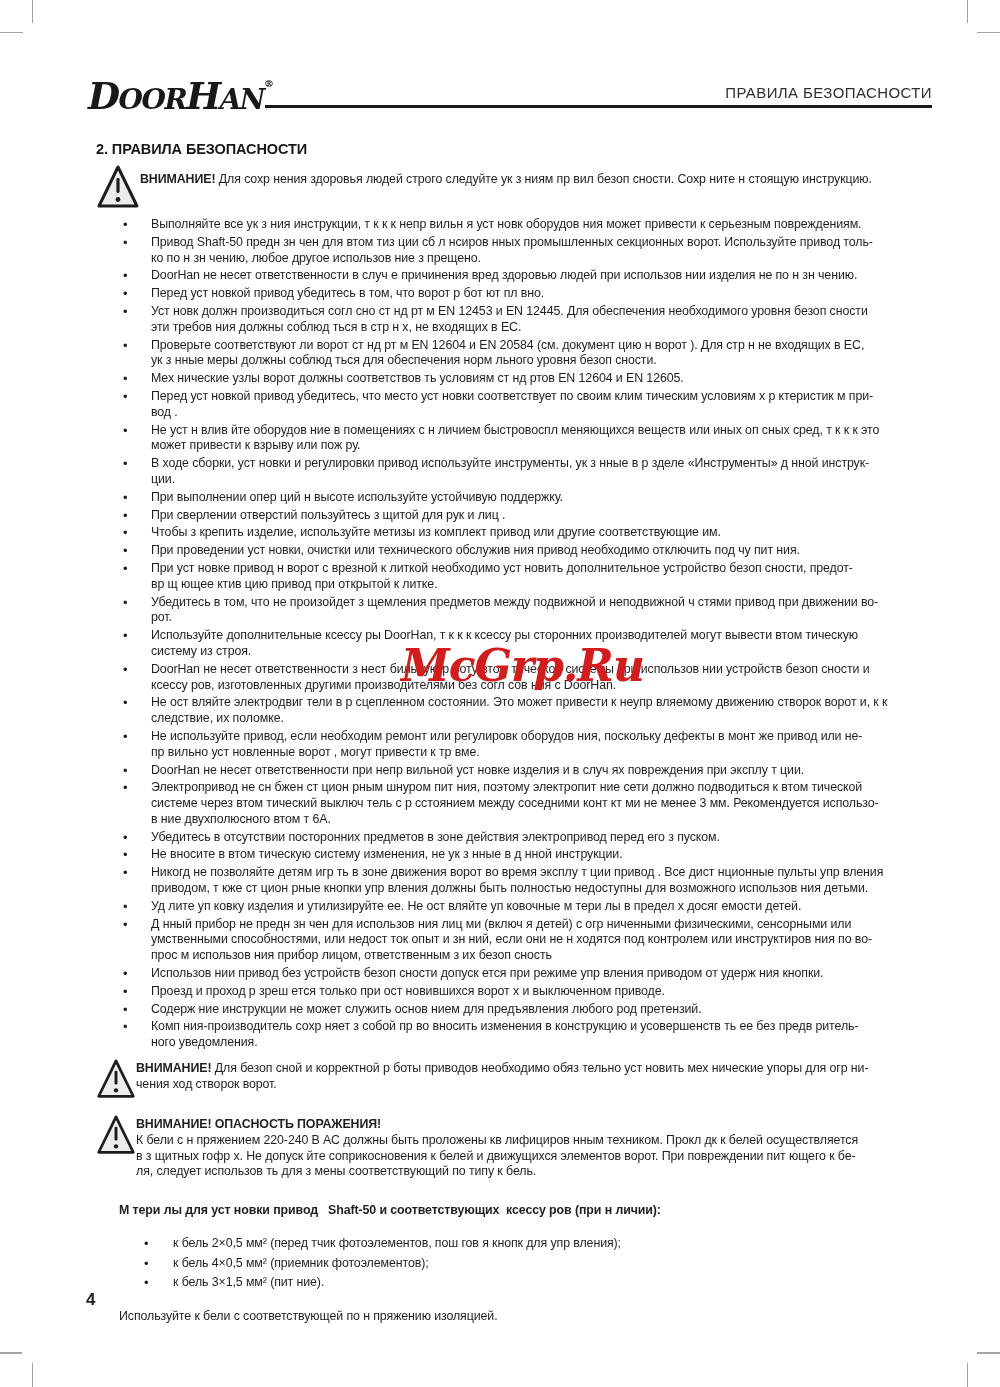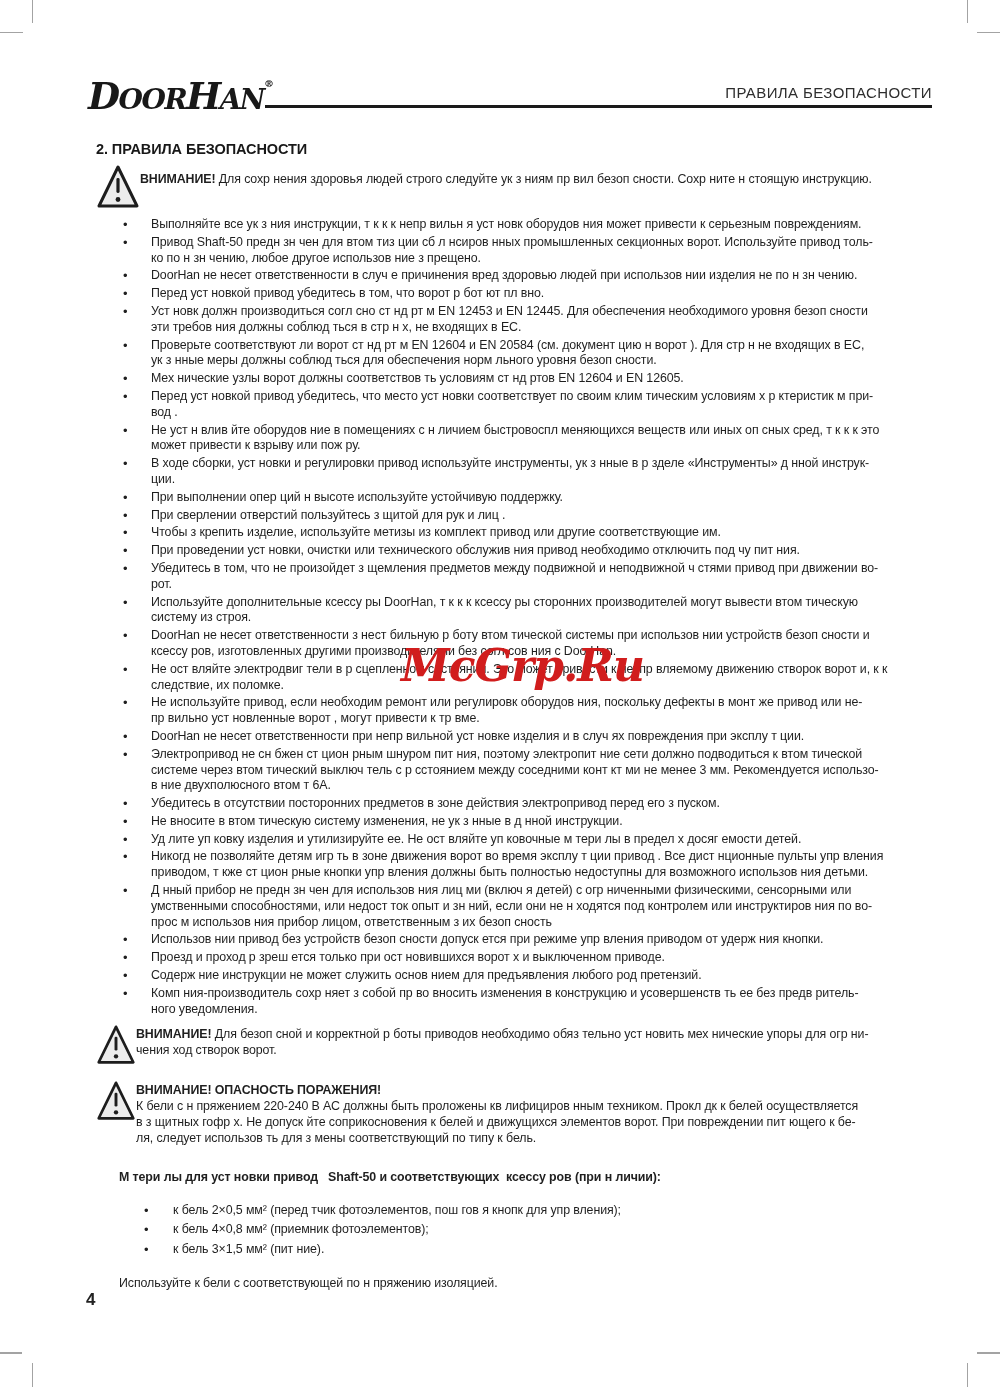--- a/index.html
+++ b/index.html
@@ -88,39 +88,41 @@
         <li>Перед уст новкой привод  убедитесь, что место уст новки соответствует по своим клим тическим условиям х р ктеристик м при-
 вод .</li>
         <li>Не уст н влив йте оборудов ние в помещениях с н личием быстровоспл меняющихся веществ или иных оп сных сред, т к к к это
 может привести к взрыву или пож ру.</li>
         <li>В ходе сборки, уст новки и регулировки привод  используйте инструменты, ук з нные в р зделе «Инструменты» д нной инструк-
 ции.</li>
         <li>При выполнении опер ций н  высоте используйте устойчивую поддержку.</li>
         <li>При сверлении отверстий пользуйтесь з щитой для рук и лиц .</li>
         <li>Чтобы з крепить изделие, используйте метизы из комплект  привод  или другие соответствующие им.</li>
         <li>При проведении уст новки, очистки или технического обслужив ния привод  необходимо отключить под чу пит ния.</li>
+        <li>При уст новке привод  н  ворот  с врезной к литкой необходимо уст новить дополнительное устройство безоп сности, предот-
+вр щ ющее  ктив цию привод  при открытой к литке.</li>
         <li>Убедитесь в том, что не произойдет з щемления предметов между подвижной и неподвижной ч стями привод  при движении во-
 рот.</li>
         <li>Используйте дополнительные  ксессу ры DoorHan, т к к к  ксессу ры сторонних производителей могут вывести  втом тическую
 систему из строя.</li>
         <li>DoorHan не несет ответственности з  нест бильную р боту  втом тической системы при использов нии устройств безоп сности и
  ксессу ров, изготовленных другими производителями без согл сов ния с DoorHan.</li>
         <li>Не ост вляйте электродвиг тели в р сцепленном состоянии. Это может привести к неупр вляемому движению створок ворот и, к к
 следствие, их поломке.</li>
         <li>Не используйте привод, если необходим ремонт или регулировк  оборудов ния, поскольку дефекты в монт же привод  или не-
 пр вильно уст новленные ворот , могут привести к тр вме.</li>
         <li>DoorHan не несет ответственности при непр вильной уст новке изделия и в случ ях повреждения при эксплу т ции.</li>
         <li>Электропривод не сн бжен ст цион рным шнуром пит ния, поэтому электропит ние сети должно подводиться к  втом тической
 системе через  втом тический выключ тель с р сстоянием между соседними конт кт ми не менее 3 мм. Рекомендуется использо-
 в ние двухполюсного  втом т  6А.</li>
         <li>Убедитесь в отсутствии посторонних предметов в зоне действия электропривод  перед его з пуском.</li>
         <li>Не вносите в  втом тическую систему изменения, не ук з нные в д нной инструкции.</li>
-        <li>Уд лите уп ковку изделия и утилизируйте ее. Не ост вляйте уп ковочные м тери лы в предел х досяг емости детей.</li>
         <li>Никогд  не позволяйте детям игр ть в зоне движения ворот во время эксплу т ции привод . Все дист нционные пульты упр вления
 приводом,  т кже ст цион рные кнопки упр вления должны быть полностью недоступны для возможного использов ния детьми.</li>
+        <li>Уд лите уп ковку изделия и утилизируйте ее. Не ост вляйте уп ковочные м тери лы в предел х досяг емости детей.</li>
         <li>Д нный прибор не предн зн чен для использов ния лиц ми (включ я детей) с огр ниченными физическими, сенсорными или
 умственными способностями, или недост ток опыт  и зн ний, если они не н ходятся под контролем или инструктиров ния по во-
 прос м использов ния прибор  лицом, ответственным з  их безоп сность</li>
         <li>Использов нии привод  без устройств безоп сности допуск ется при режиме упр вления приводом от удерж ния кнопки.</li>
         <li>Проезд и проход р зреш ется только при ост новившихся ворот х и выключенном приводе.</li>
         <li>Содерж ние инструкции не может служить основ нием для предъявления любого род  претензий.</li>
         <li>Комп ния-производитель сохр няет з  собой пр во вносить изменения в конструкцию и усовершенств ть ее без предв ритель-
 ного уведомления.</li>
       </ul>
 
@@ -142,21 +144,21 @@
       </svg>
       <div class="wtxt"><span class="wlabel" style="display:block">ВНИМАНИЕ! ОПАСНОСТЬ ПОРАЖЕНИЯ!</span><span>К бели с н пряжением 220-240 В АС должны быть проложены кв лифициров нным техником. Прокл дк  к белей осуществляется
 в з щитных гофр х. Не допуск йте соприкосновения к белей и движущихся элементов ворот. При повреждении пит ющего к бе-
 ля, следует использов ть для з мены соответствующий по типу к бель.</span></div>
     </div>
 
     <div class="materials">
       <p class="mat-head">М тери лы для уст новки привод   Shaft-50 и соответствующих  ксессу ров (при н личии):</p>
       <ul class="mat">
           <li>к бель 2×0,5 мм² (перед тчик фотоэлементов, пош гов я кнопк  для упр вления);</li>
-          <li>к бель 4×0,8 мм² (приемник фотоэлементов);</li>
+          <li>к бель 4×0,5 мм² (приемник фотоэлементов);</li>
           <li>к бель 3×1,5 мм² (пит ние).</li>
         </ul>
       <div class="mat-foot">Используйте к бели с соответствующей по н пряжению изоляцией.</div>
     </div>
 
   </div>
 
   <div class="watermark" style="color: rgb(209, 29, 29);">McGrp.Ru</div>
   <div class="pagenum">4</div>
 

